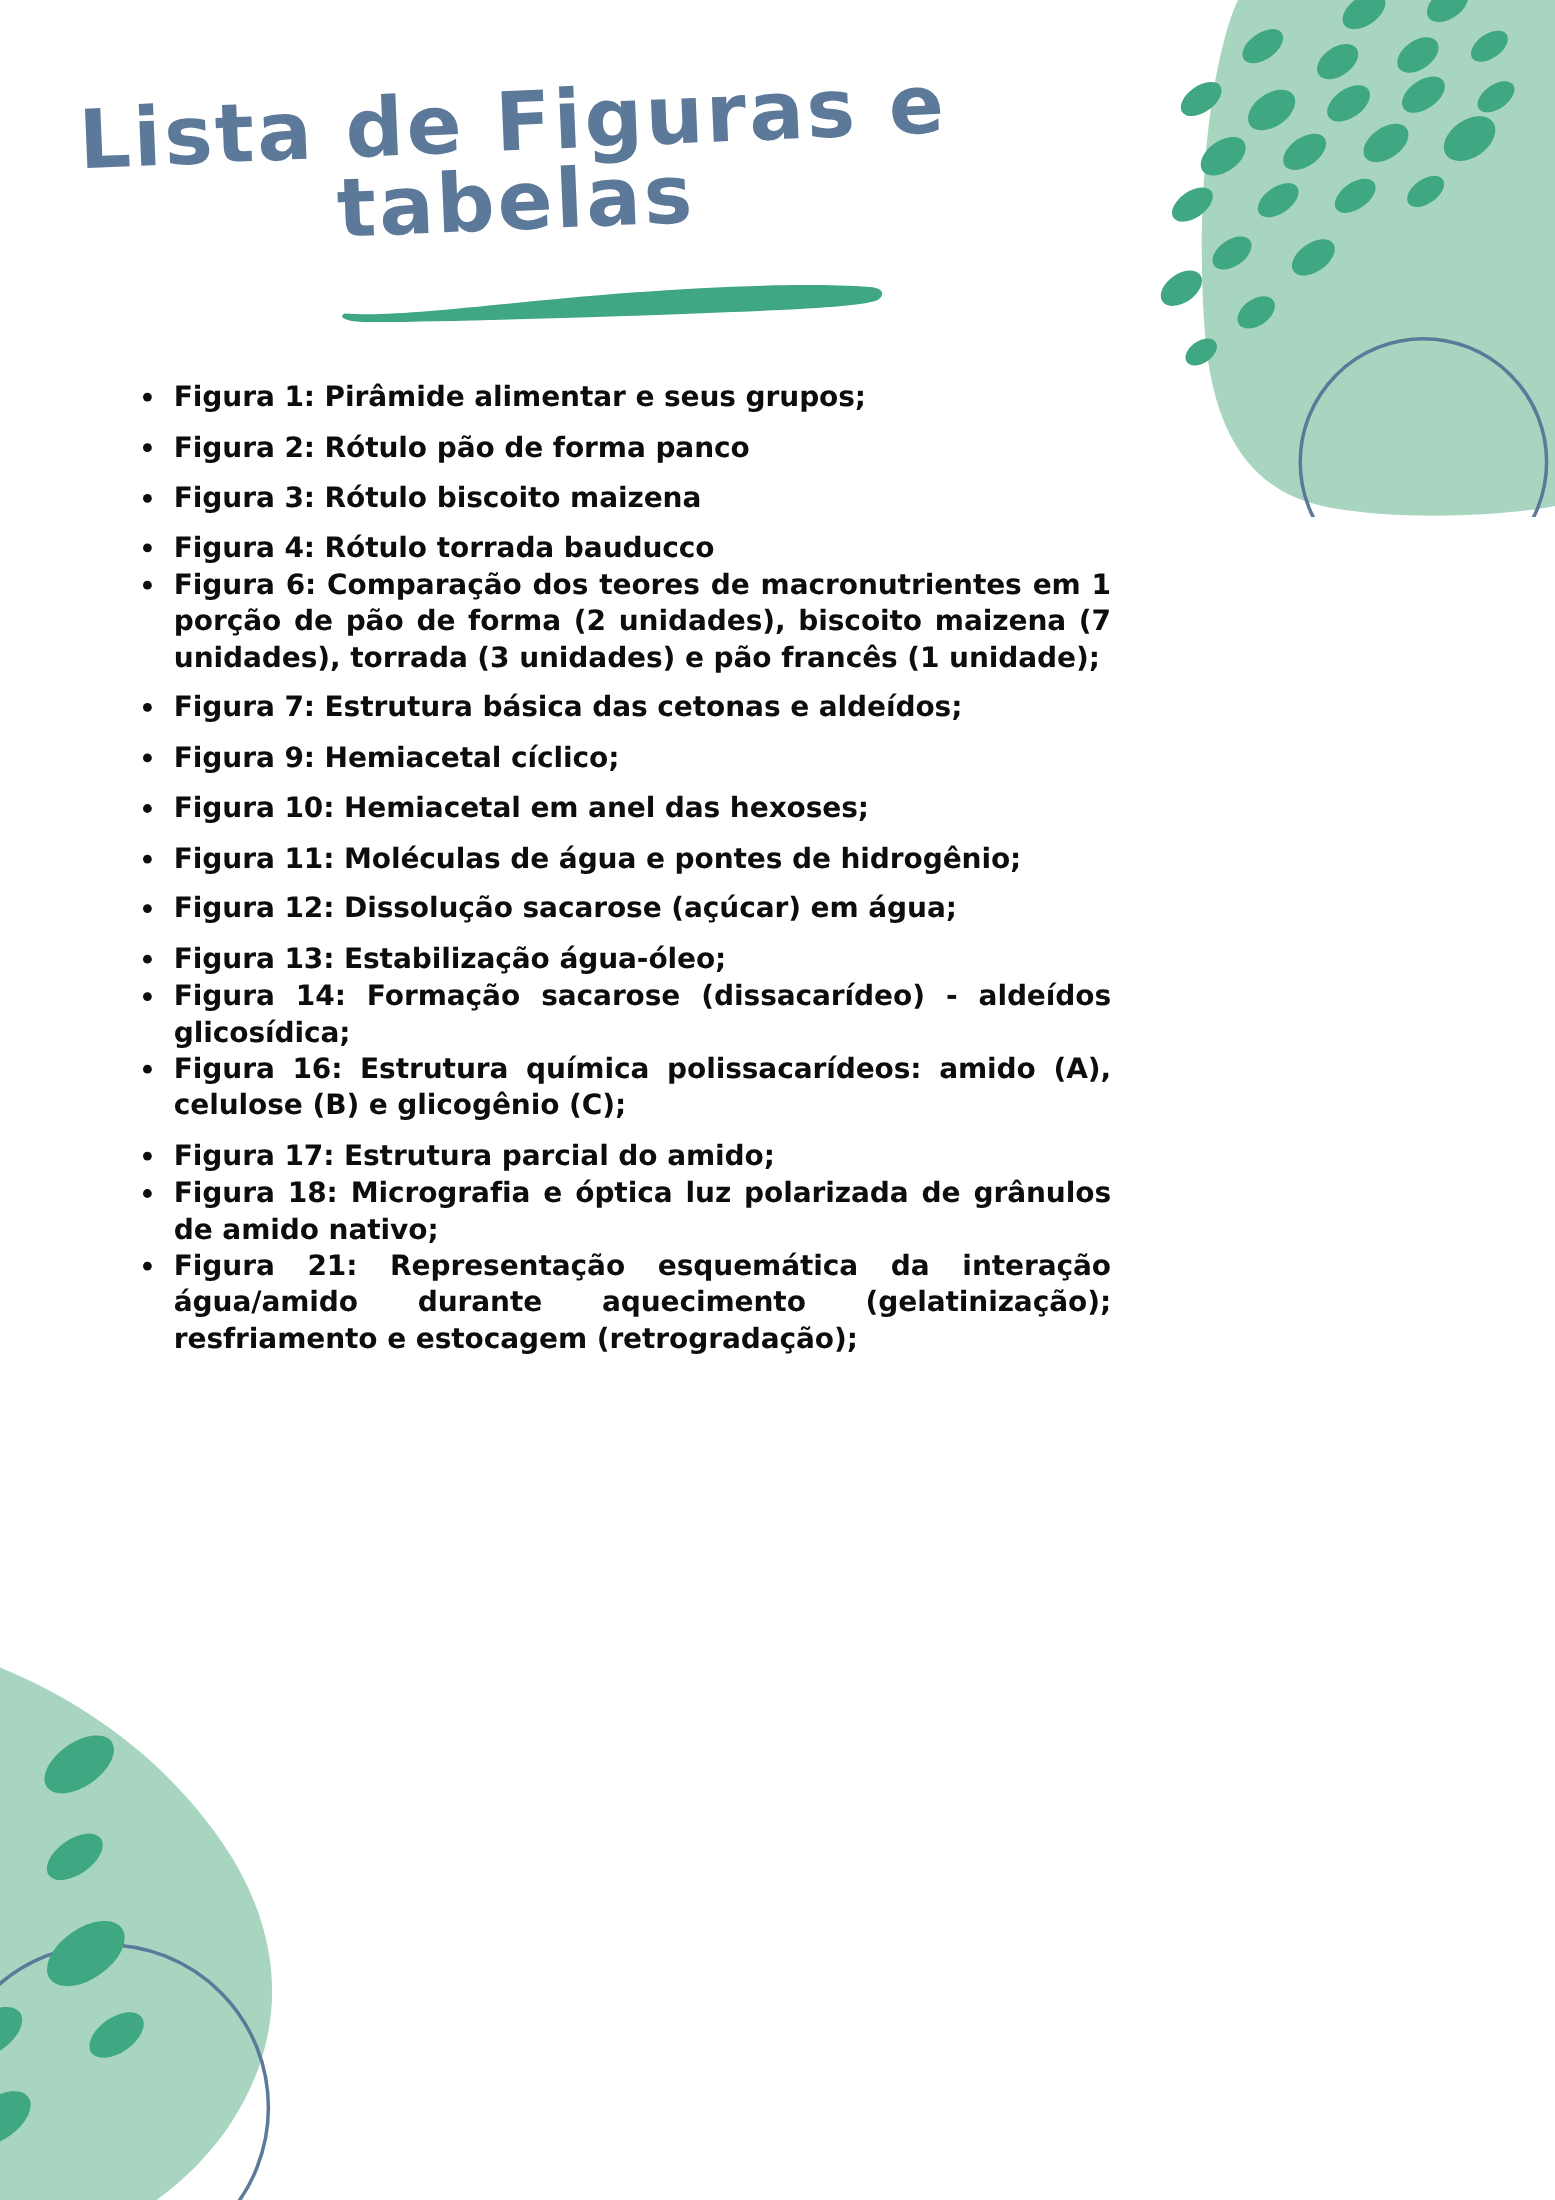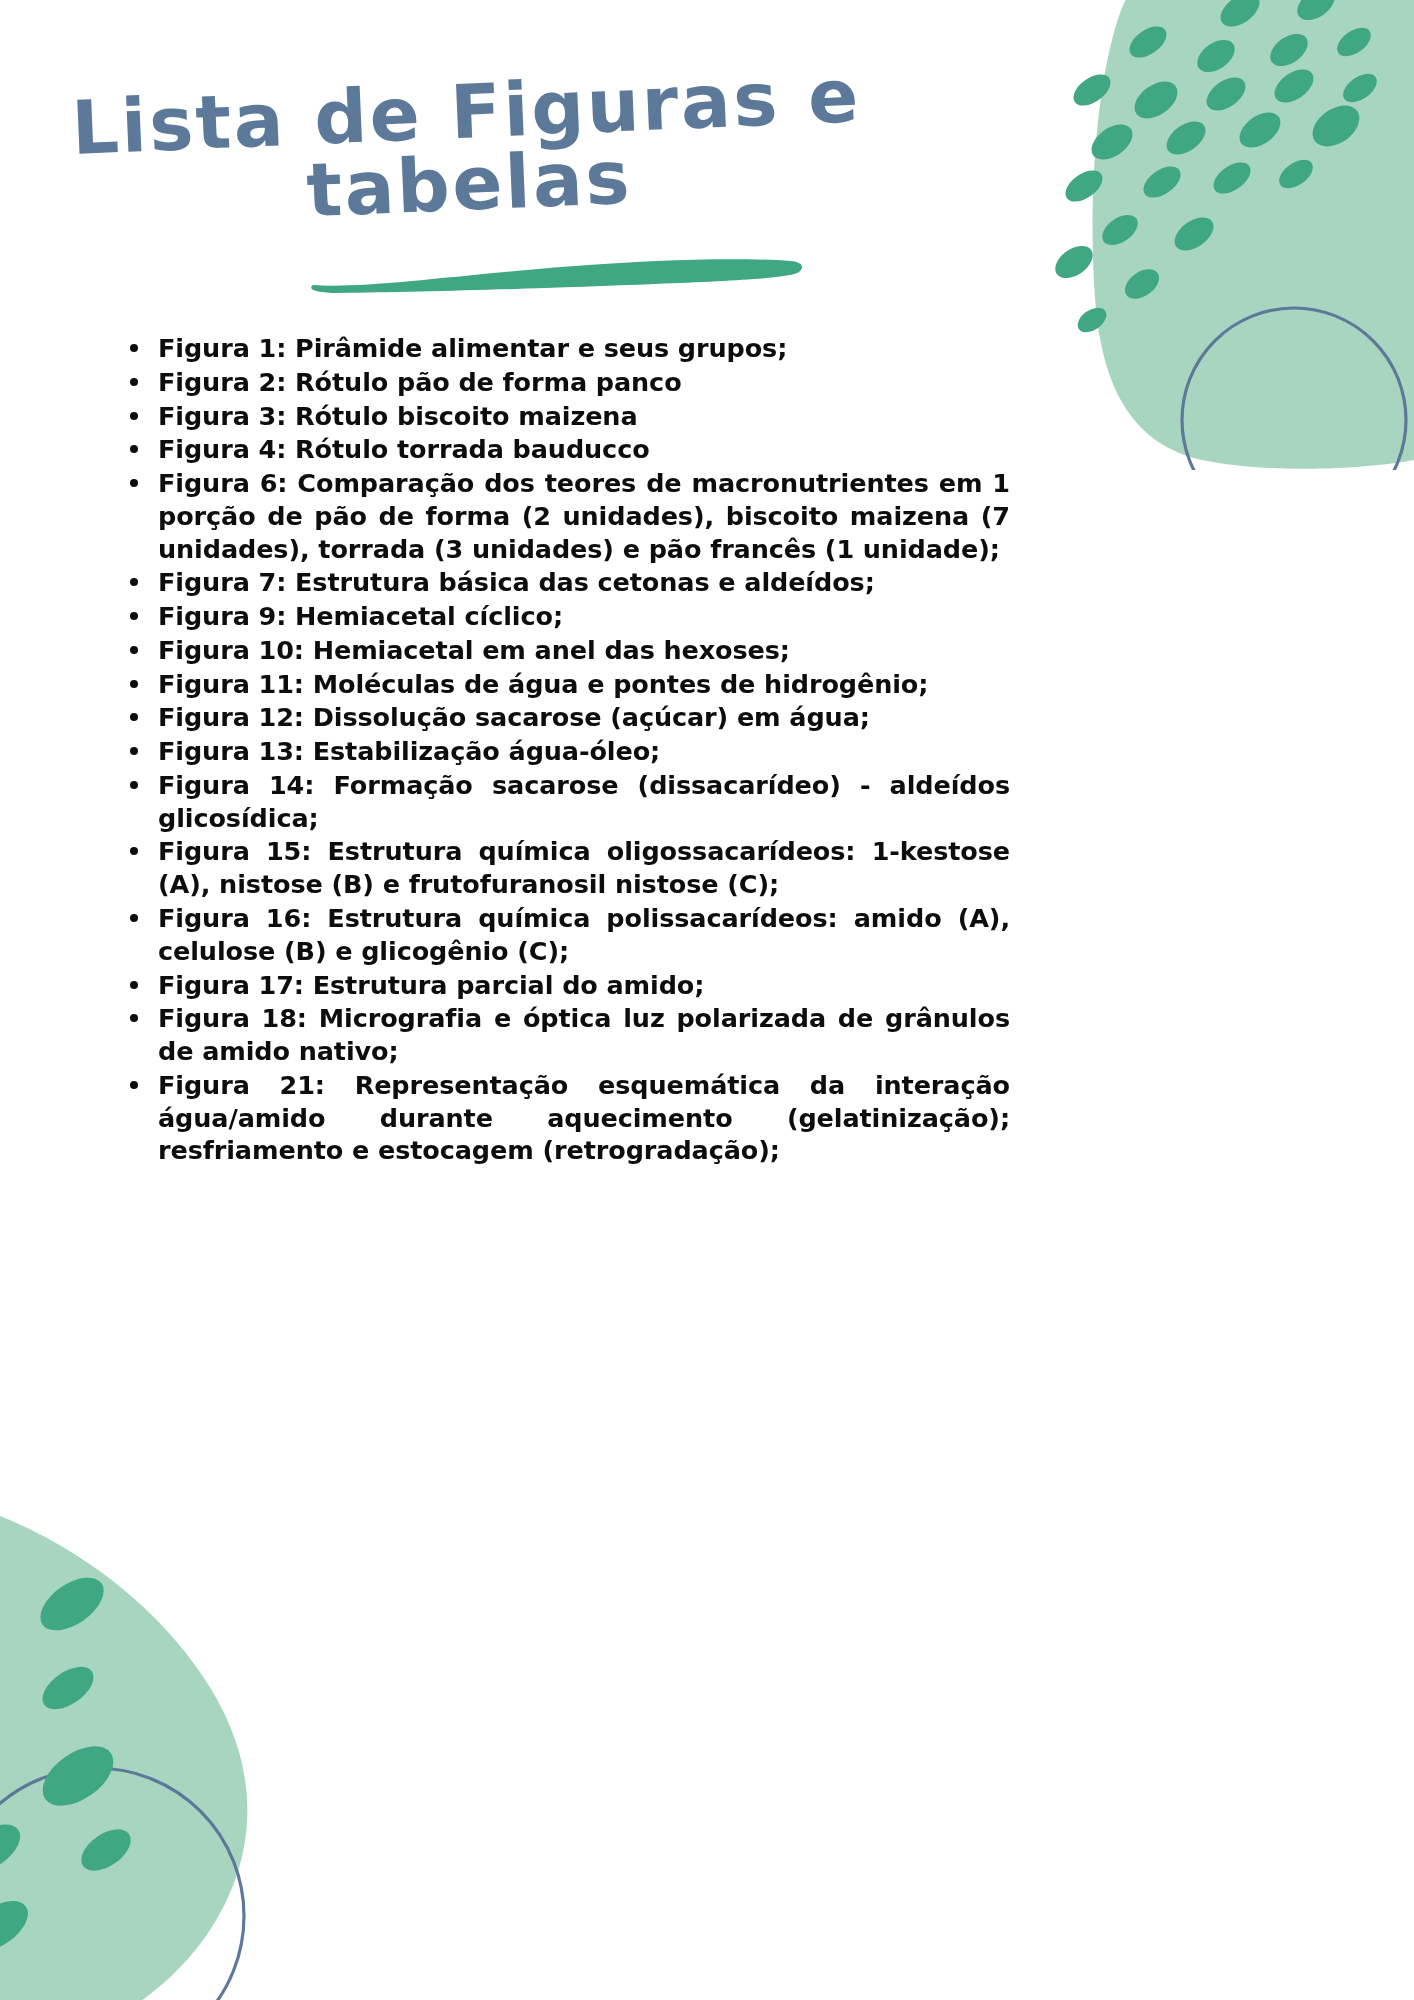--- a/index.html
+++ b/index.html
@@ -49,21 +49,21 @@
     margin:0 0 1px 0;
     color:#0d0d0d;
     font-family:"DejaVu Sans", sans-serif;
     font-weight:bold;
     font-size:25.5px;
     line-height:1.285;
     text-align:justify;
     text-justify:inter-word;
     letter-spacing:-0.1px;
   }
-  #fig-list li.single{text-align:left;}
+  #fig-list li.single{text-align:left;margin-top:13px;}
   #fig-list li::before{
     content:"";
     position:absolute;left:10px;top:12px;
     width:8px;height:8px;border-radius:50%;
     background:#0d0d0d;
   }
 </style>
 </head>
 <body>
 
@@ -126,21 +126,20 @@
     <li class="single">Figura 3: Rótulo biscoito maizena</li>
     <li class="single">Figura 4: Rótulo torrada bauducco</li>
     <li>Figura 6: Comparação dos teores de macronutrientes em 1 porção de pão de forma (2 unidades), biscoito maizena (7 unidades), torrada (3 unidades) e pão francês (1 unidade);</li>
     <li class="single">Figura 7: Estrutura básica das cetonas e aldeídos;</li>
     <li class="single">Figura 9: Hemiacetal cíclico;</li>
     <li class="single">Figura 10: Hemiacetal em anel das hexoses;</li>
     <li class="single">Figura 11: Moléculas de água e pontes de hidrogênio;</li>
     <li class="single">Figura 12: Dissolução sacarose (açúcar) em água;</li>
     <li class="single">Figura 13: Estabilização água-óleo;</li>
     <li>Figura 14: Formação sacarose (dissacarídeo) - aldeídos glicosídica;</li>
-    <li>Figura 15: Estrutura química oligossacarídeos: 1-kestose (A), nistose (B) e frutofuranosil nistose (C);</li>
     <li>Figura 16: Estrutura química polissacarídeos: amido (A), celulose (B) e glicogênio (C);</li>
     <li class="single">Figura 17: Estrutura parcial do amido;</li>
     <li>Figura 18: Micrografia e óptica luz polarizada de grânulos de amido nativo;</li>
     <li>Figura 21: Representação esquemática da interação água/amido durante aquecimento (gelatinização); resfriamento e estocagem (retrogradação);</li>
   </ul>
 
   <svg class="deco" id="deco-bottom-left" viewBox="0 0 520 640">
 
     <path d="M-40,60 C120,70 250,150 322,255 C380,340 382,430 330,510
              C268,604 150,648 30,652 C-60,655 -120,620 -140,540

